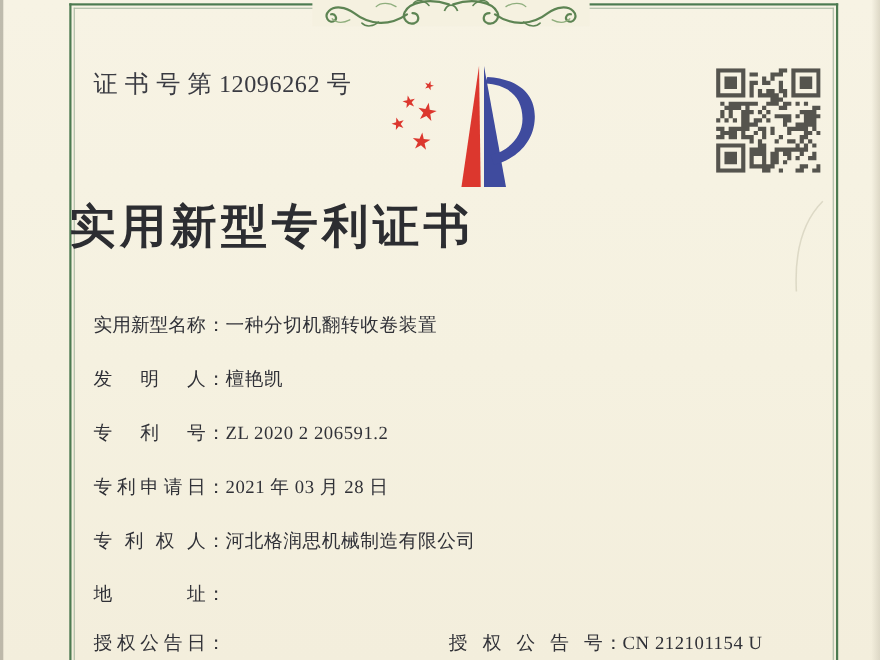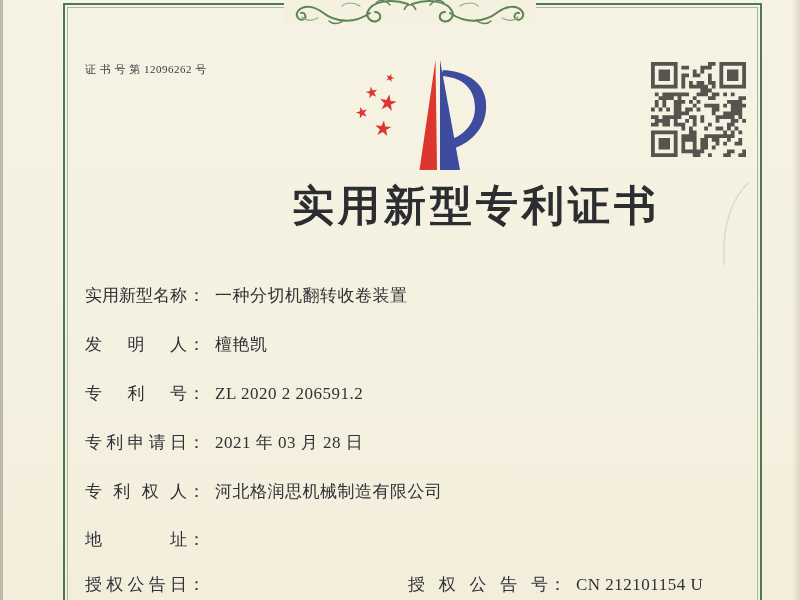--- a/index.html
+++ b/index.html
@@ -15,37 +15,37 @@
   .edge-right{position:absolute;right:0;top:0;width:8px;height:600px;
     background:linear-gradient(270deg,#ddd8c6 0%,rgba(246,242,225,0) 100%);}
   
   .frame{position:absolute;left:63px;top:3px;width:695px;height:640px;
     border-top:2px solid #4c7a50;border-left:2px solid #4c7a50;border-right:2px solid #4c7a50;}
   .frame::after{content:"";position:absolute;left:2px;right:2px;top:2px;bottom:0;
     border-top:1px solid #a9b8a2;border-left:1px solid #a9b8a2;border-right:1px solid #a9b8a2;}
   .ornament{position:absolute;left:280px;top:0;width:260px;height:30px;}
   .crease{position:absolute;left:660px;top:175px;width:100px;height:100px;}
 
-  .cert-no{position:absolute;left:85px;top:62px;font-size:11px;color:#3a3b42;letter-spacing:.5px;}
+  .cert-no{position:absolute;left:85px;top:62px;font-size:22px;color:#3a3b42;letter-spacing:.5px;}
 
   .logo{position:absolute;left:336px;top:56px;width:160px;height:118px;}
   .star{position:absolute;color:#dc372e;transform:translate(-50%,-50%);line-height:1;
     font-family:"DejaVu Sans",sans-serif;}
 
   .qr{position:absolute;left:651px;top:62px;width:95px;height:95px;}
 
-  .title{position:absolute;left:63px;top:178px;width:597px;text-align:right;
+  .title{position:absolute;left:63px;top:178px;width:597px;text-align:left;
     font-size:42px;font-weight:700;letter-spacing:4px;color:#2c2d31;}
 
   .row{position:absolute;left:85px;display:flex;align-items:baseline;
     font-size:17px;color:#303137;}
   .flabel{display:inline-flex;justify-content:space-between;width:102px;}
   .flabel.wide{width:140px;}
   .fcolon{margin-left:1px;}
-  .fvalue{margin-left:10px;letter-spacing:.5px;white-space:nowrap;}
+  .fvalue{letter-spacing:.5px;white-space:nowrap;}
 </style>
 </head>
 <body>
 
 <div class="edge-left"></div>
 <div class="edge-left2"></div>
 <div class="edge-right"></div>
 
 <div class="frame"></div>
 

